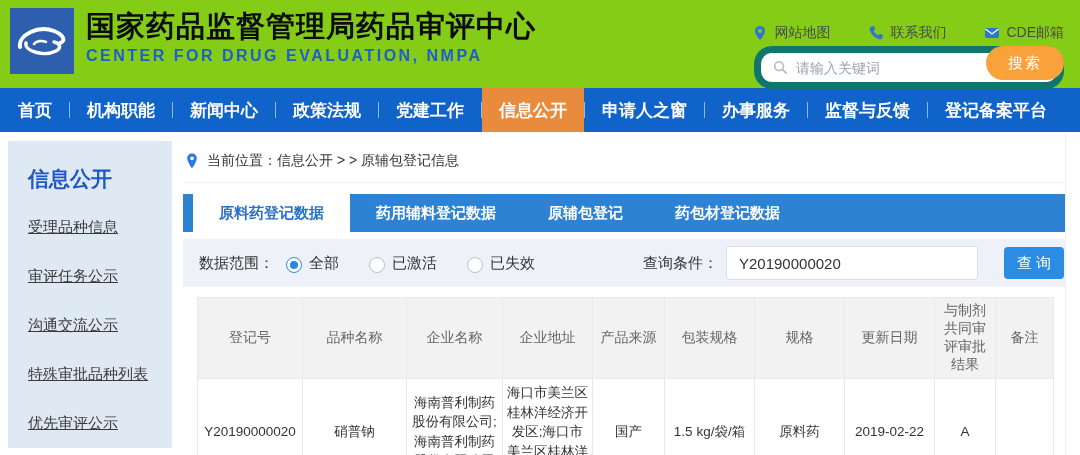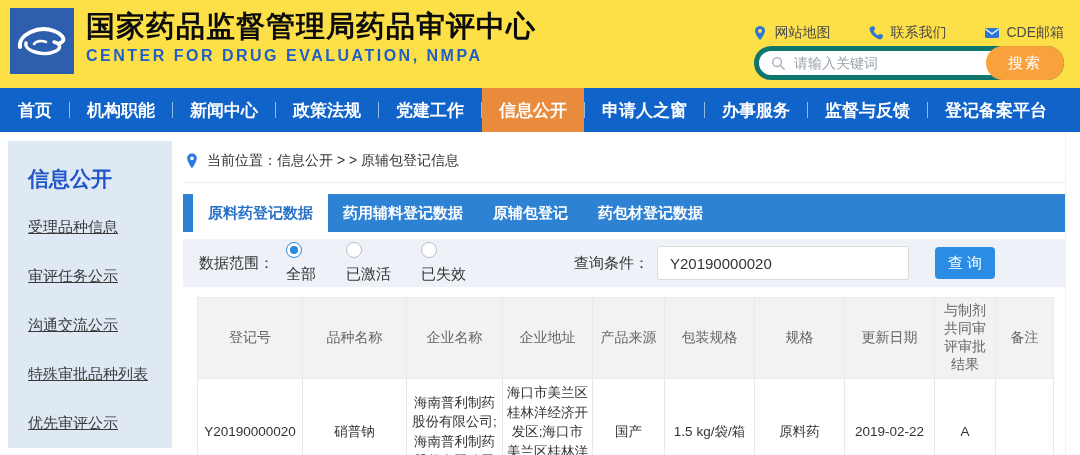--- a/index.html
+++ b/index.html
@@ -1,30 +1,30 @@
 <!DOCTYPE html>
 <html><head>
 <meta charset="utf-8">
 <style>
   * { margin:0; padding:0; box-sizing:border-box; }
   html,body { width:1080px; height:455px; overflow:hidden; background:#fff;
     font-family:"Liberation Sans","DejaVu Sans",sans-serif; }
 
   
-  .site-header { position:relative; width:1080px; height:88px; background:#fde047; }
+  .site-header { position:relative; width:1080px; height:88px; background:#84cc16; }
   .logo { position:absolute; left:10px; top:8px; width:64px; height:66px; background:#2d5fae; }
   .logo svg { width:100%; height:100%; display:block; }
   .titles { position:absolute; left:86px; top:8px; }
   .site-title { font-size:29px; font-weight:bold; color:#0c0c0c; letter-spacing:1px; line-height:1.25; }
   .site-subtitle { font-size:16px; font-weight:bold; color:#1e5fc9; letter-spacing:2.5px; margin-top:3px; }
   .quick-links { position:absolute; right:16px; top:24px; display:flex; gap:38px; align-items:center; }
   .quick-link { display:flex; align-items:center; gap:6px; font-size:14px; color:#4a4a4a; cursor:pointer; }
   .quick-link svg { width:16px; height:16px; }
   .search-row { position:absolute; right:16px; top:46px; width:310px; height:34px; }
-  .search-pill { width:100%; height:34px; border:5px solid #0f766e; border-radius:18px;
+  .search-pill { width:100%; height:43px; border:7px solid #0f766e; border-radius:18px;
     background:#fff; display:flex; align-items:center; padding-left:12px; }
   .search-pill svg { width:15px; height:15px; }
   .search-input { border:none; outline:none; flex:1; font-size:14px; color:#333;
     padding-left:8px; background:transparent; font-family:inherit; }
   .search-input::placeholder { color:#9aa3ad; }
   .search-btn { position:absolute; right:0; top:0; width:78px; height:34px; border:none;
     border-radius:18px; background:#f9a13b; color:#fff; font-size:15px; cursor:pointer;
     font-family:inherit; letter-spacing:2px; }
 
   
@@ -40,28 +40,28 @@
   .sidebar { margin:9px 0 0 8px; width:164px; height:307px; background:#dfe9f4; padding:16px 0 0 0; }
   .sidebar-title { color:#2056c8; font-size:21px; font-weight:bold; padding:8px 0 10px 20px; cursor:pointer; }
   .sidebar-item { font-size:15px; color:#3a3a3a; padding:15px 0 15px 20px; cursor:pointer;text-decoration:underline; }
 
   .main { margin-left:11px; width:883px; border-right:1px solid #f0f0f0; min-height:320px; padding-bottom:2px; }
   .breadcrumb { display:flex; align-items:center; gap:8px; padding:20px 0 12px 2px;
     border-bottom:1px solid #ededed; font-size:14px; color:#333; }
   .breadcrumb svg { width:14px; height:16px; }
 
   .tabs { margin-top:11px; height:38px; background:#2e82d4; display:flex; align-items:stretch; padding-left:10px; }
-  .tab { display:flex; align-items:center; padding:0 15px; color:#fff; font-size:15px;
+  .tab { display:flex; align-items:center; padding:0 26px; color:#fff; font-size:15px;
     font-weight:bold; cursor:pointer; white-space:nowrap; }
   .tab.active { background:#fff; color:#2a72c8; }
 
   .filter-bar { margin-top:7px; height:48px; background:#eef2f8; display:flex; align-items:center;
     font-size:15px; color:#333; padding-left:16px; }
   .radio-group { display:flex; align-items:center; gap:30px; margin-left:12px; }
-  .radio-opt { display:flex; align-items:flex-start; gap:7px; cursor:pointer;flex-direction:column; }
+  .radio-opt { display:flex; align-items:flex-end; gap:7px; cursor:pointer; }
   .radio-circle { width:16px; height:16px; border-radius:50%; border:1px solid #b9bfc7; background:#fff;
     display:inline-flex; align-items:center; justify-content:center; }
   .radio-opt.selected .radio-circle { border-color:#2a8ae0; }
   .radio-opt.selected .radio-circle::after { content:""; width:8px; height:8px; border-radius:50%; background:#2a8ae0; }
   .query-label { margin-left:108px; }
   .query-input { width:252px; height:34px; border:1px solid #dcdcdc; border-radius:3px; margin-left:8px;
     font-size:15px; color:#333; padding-left:12px; outline:none; font-family:inherit; background:#fff; }
   .query-btn { margin-left:26px; width:60px; height:32px; background:#2b8ce3; border:none; border-radius:4px;
     color:#fff; font-size:15px; cursor:pointer; font-family:inherit; }
 

